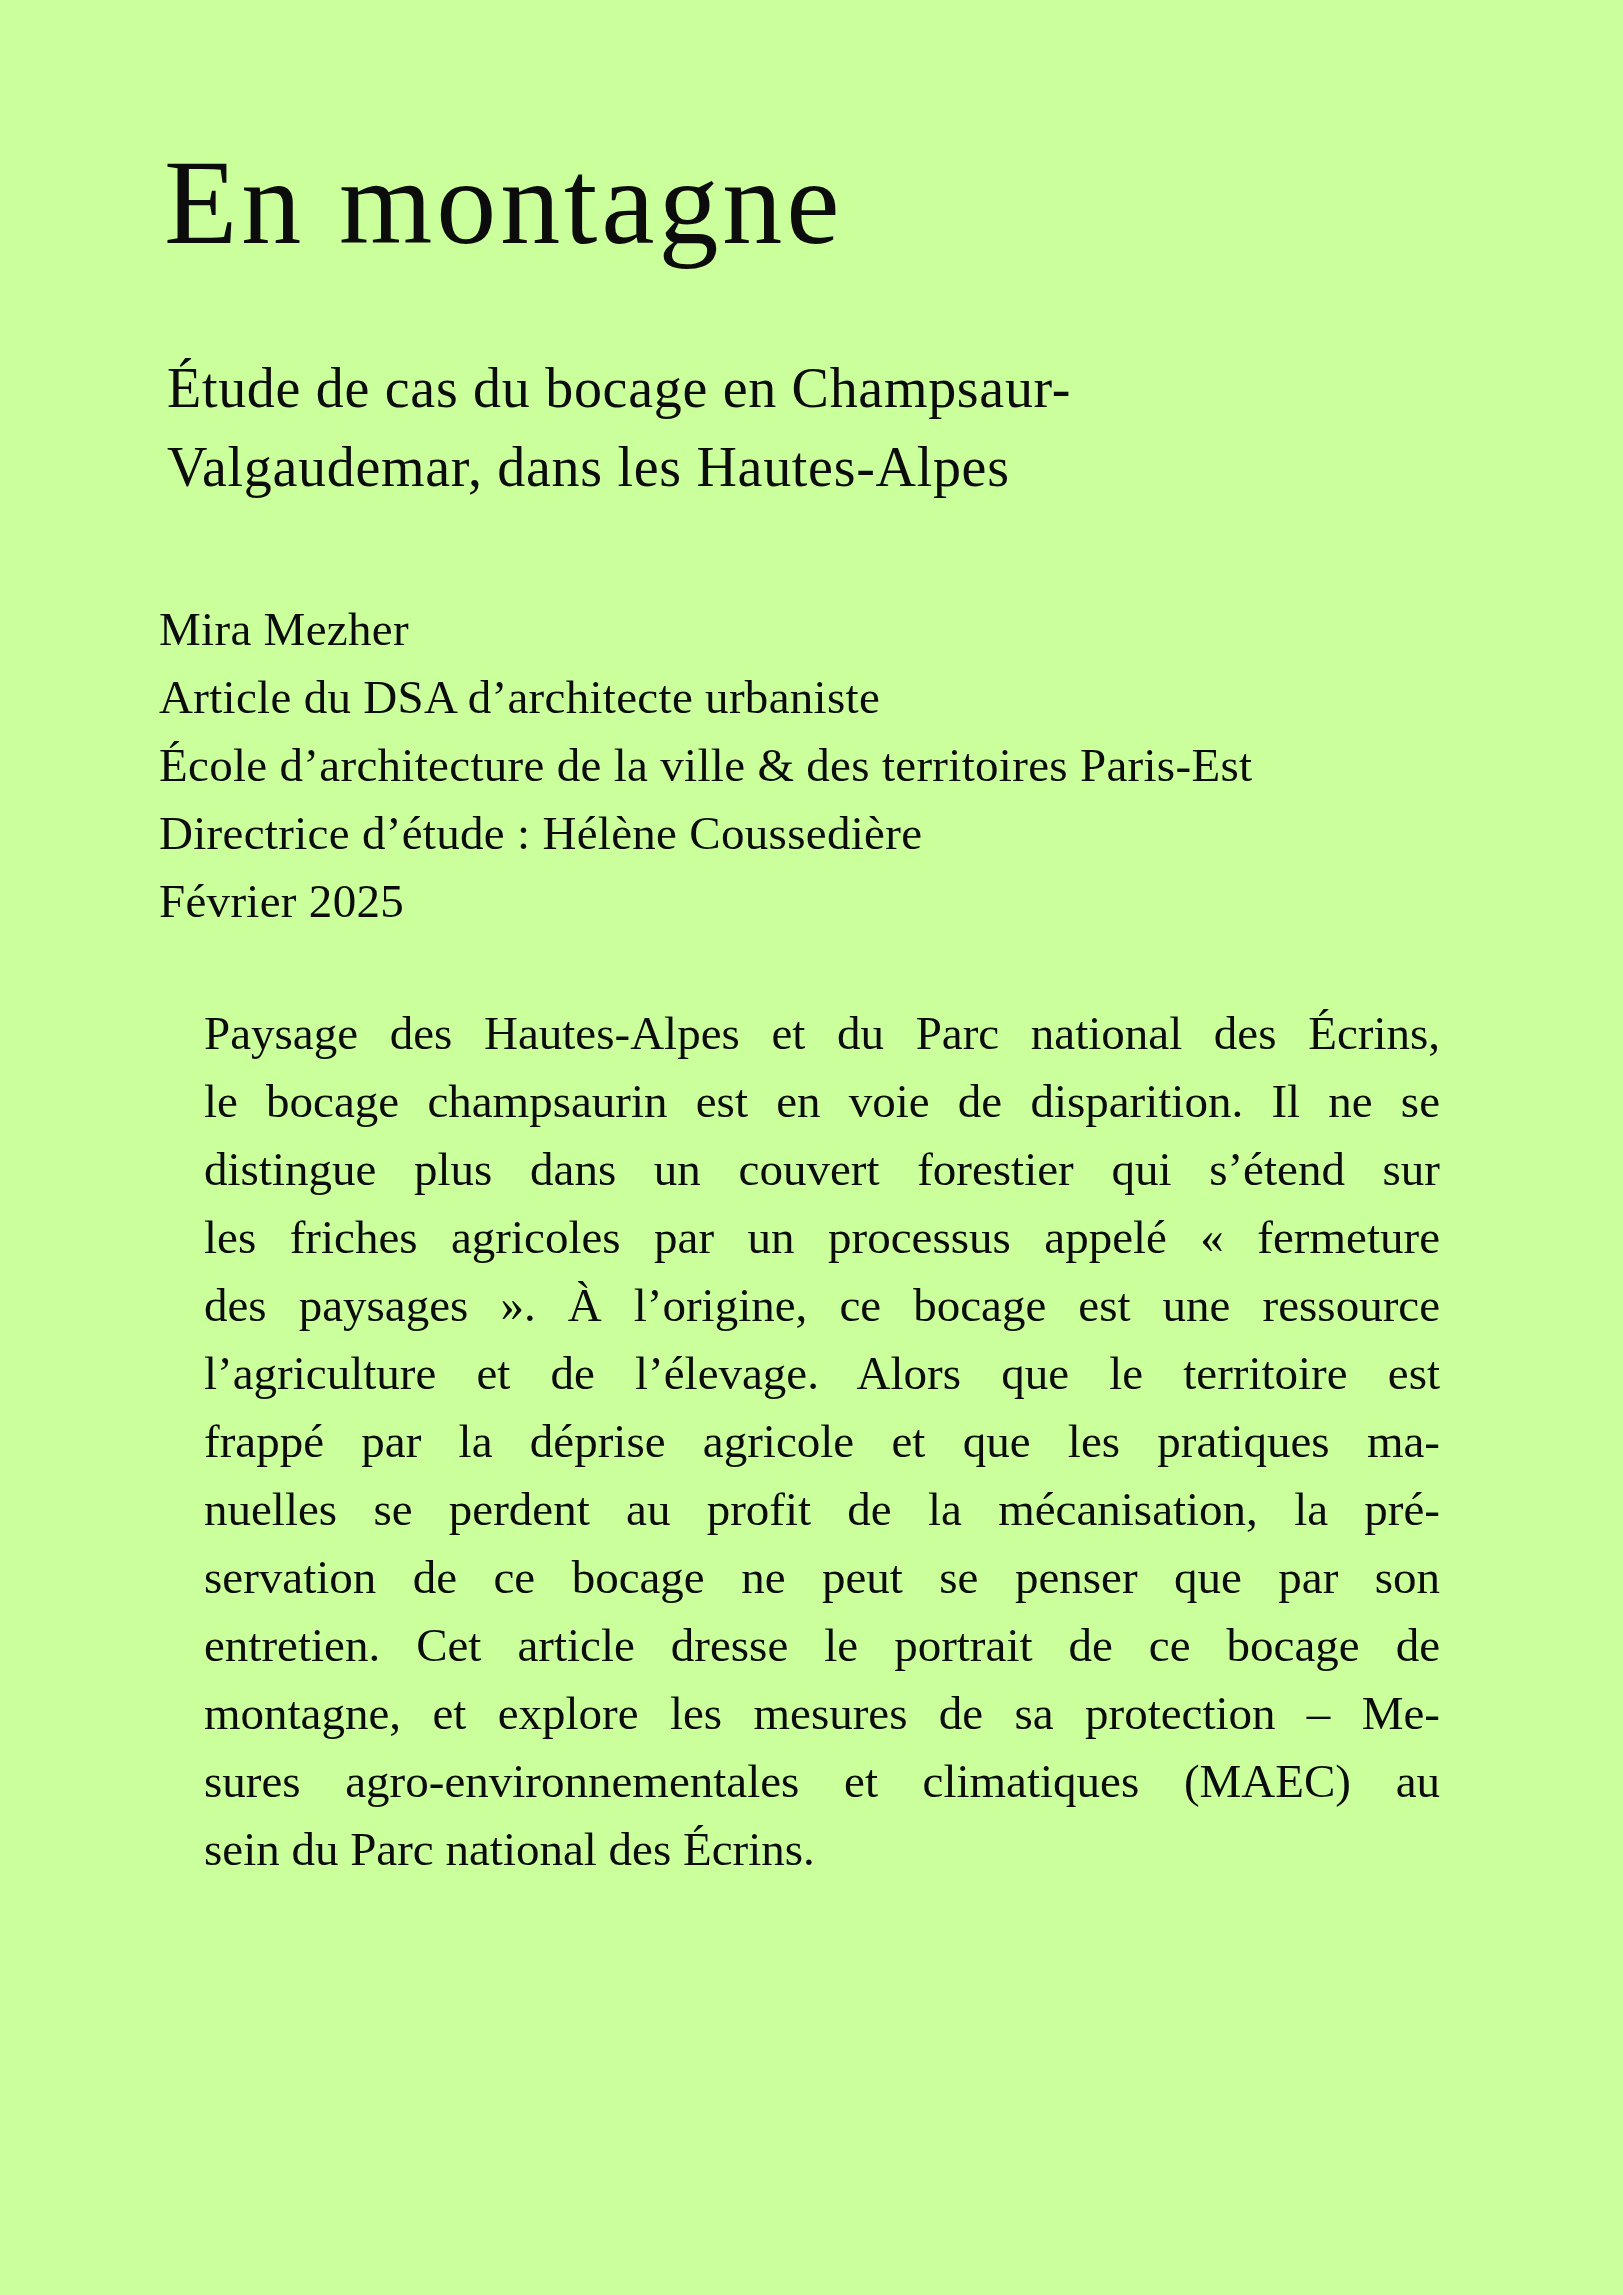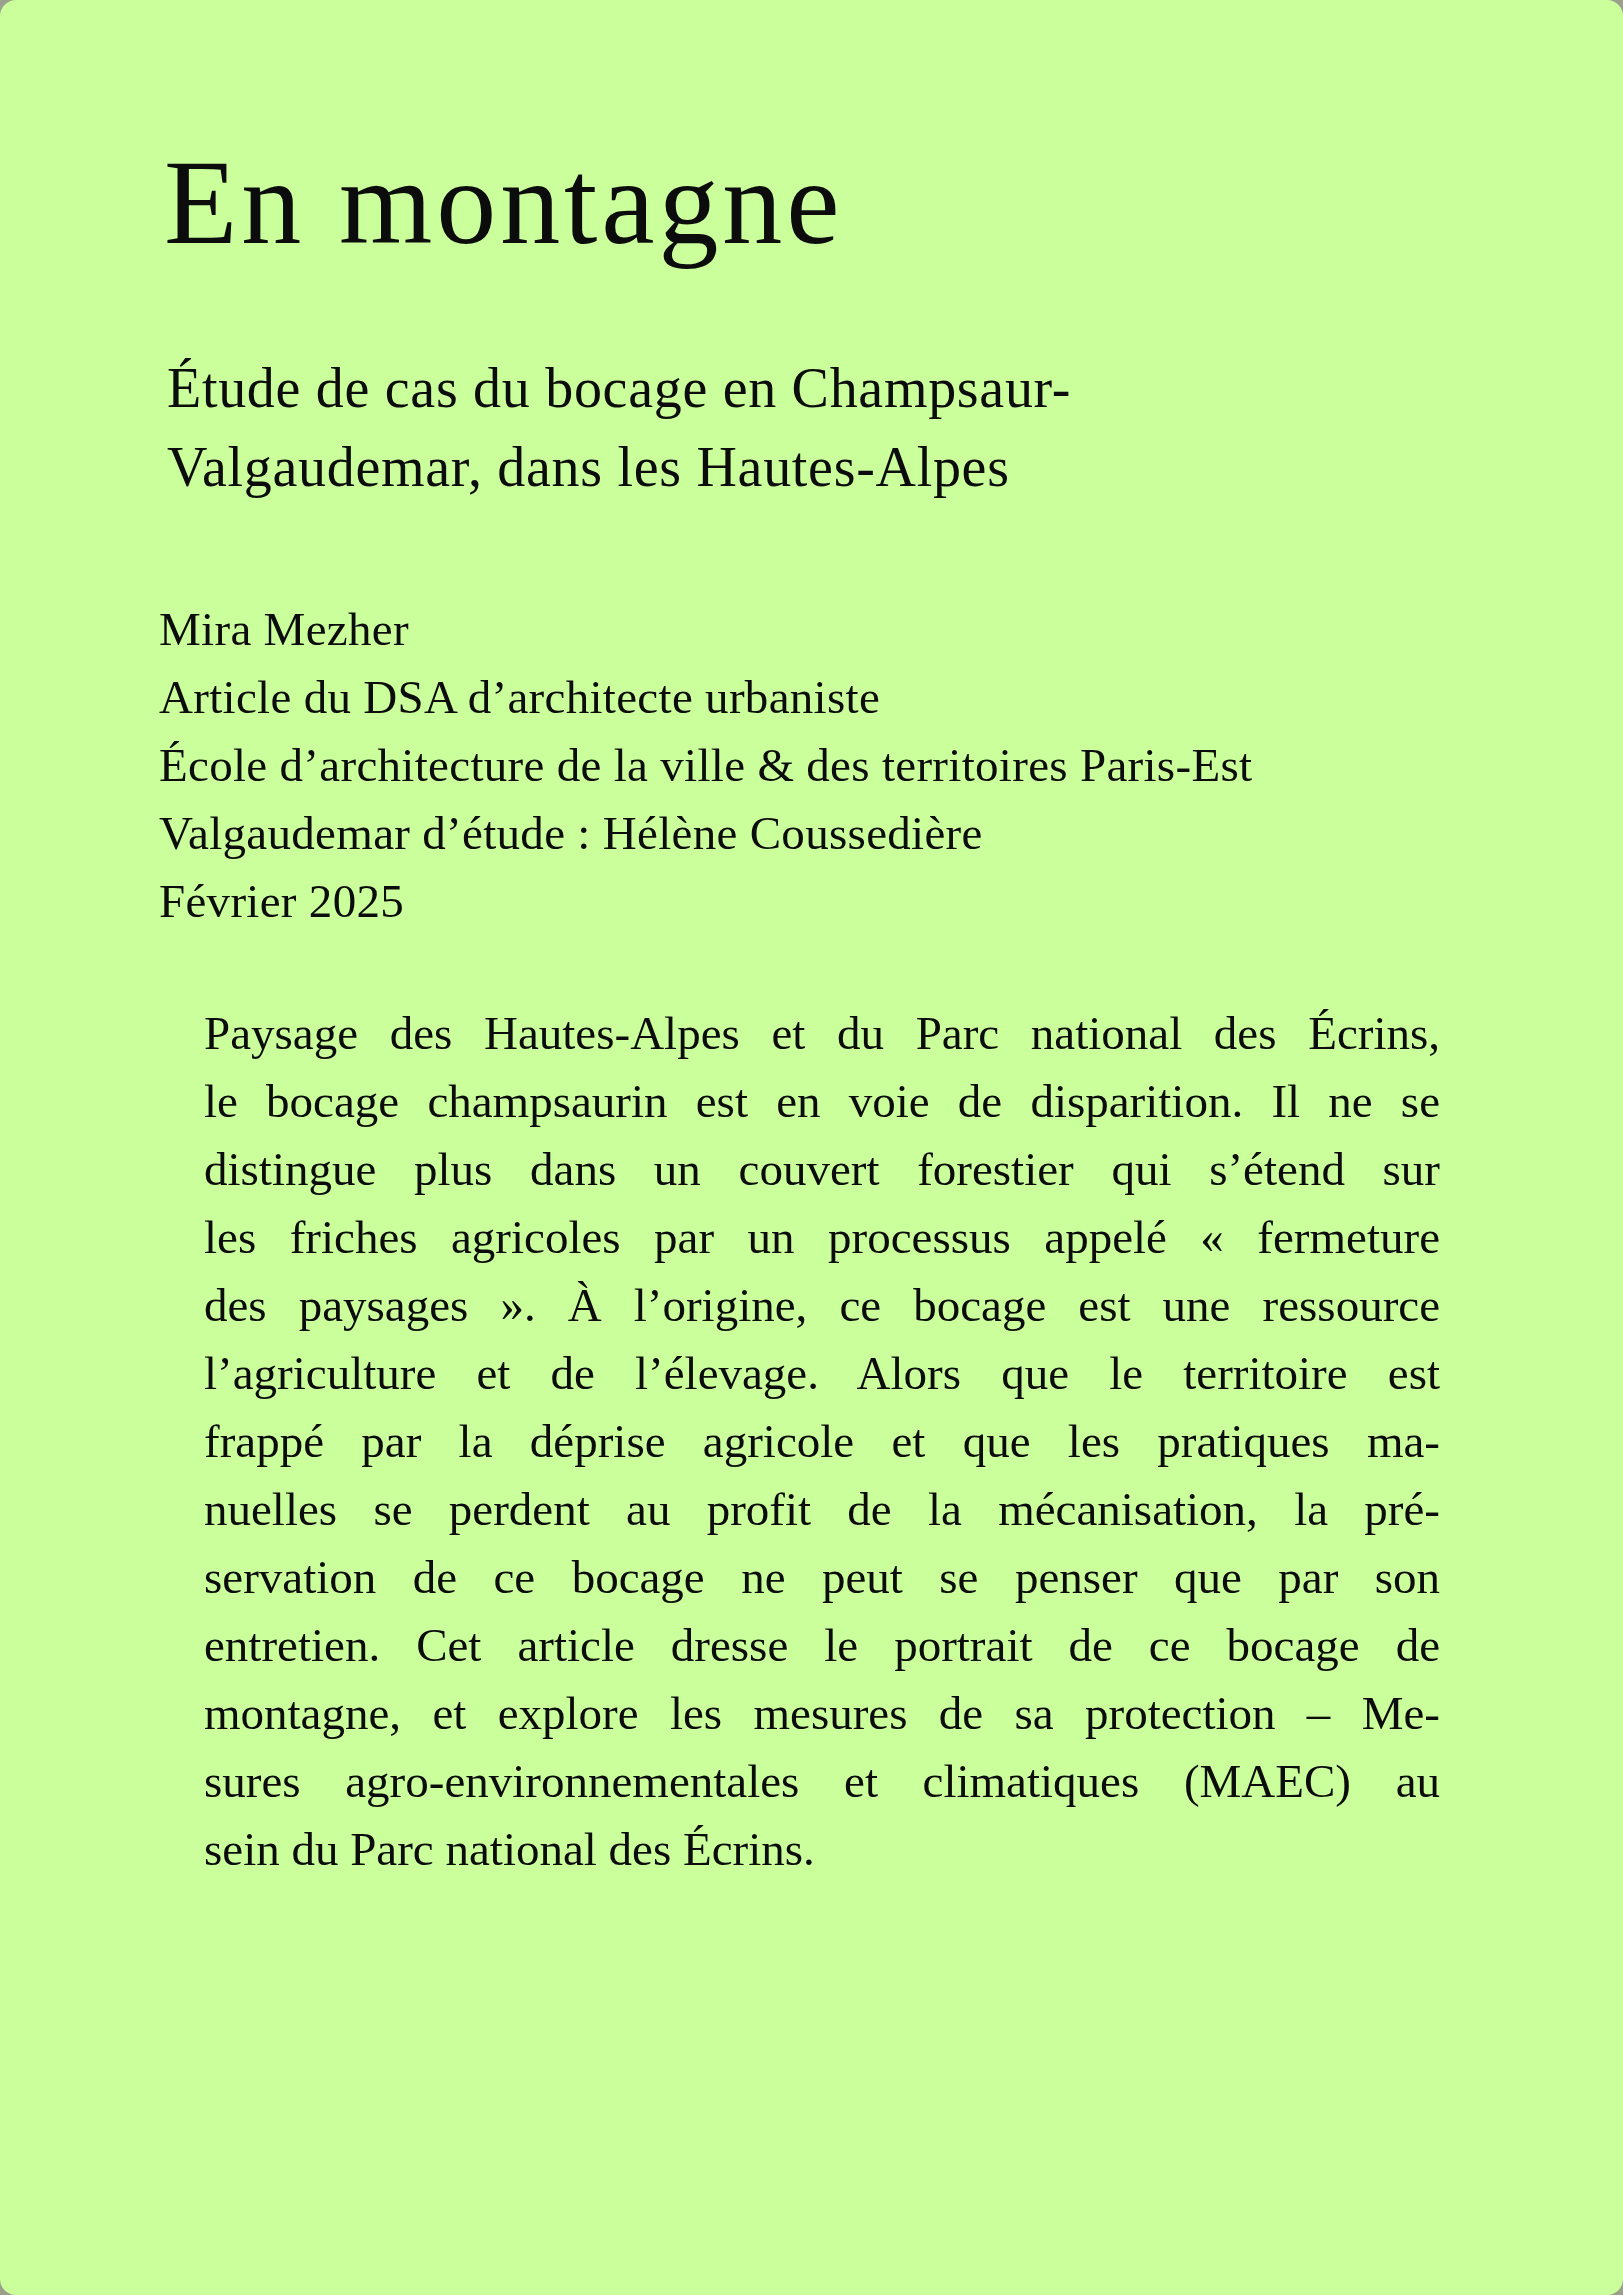--- a/index.html
+++ b/index.html
@@ -8,21 +8,20 @@
       background: #9aa08c;
     }
     .page {
       position: relative;
       width: 1623px;
       height: 2295px;
       background: #caff9c;
       font-family: "Liberation Serif", "DejaVu Serif", serif;
       color: #0c0c0c;
       overflow: hidden;
-      border-radius: 16px;
     }
     .title {
       position: absolute;
       left: 164px;
       top: 143px;
       font-size: 120px;
       line-height: 120px;
       letter-spacing: 3.9px;
       white-space: nowrap;
     }
@@ -70,21 +69,21 @@
 
   <div class="subtitle">
     <div>Étude de cas du bocage en Champsaur-</div>
     <div>Valgaudemar, dans les Hautes-Alpes</div>
   </div>
 
   <div class="byline">
     <div>Mira Mezher</div>
     <div>Article du DSA d’architecte urbaniste</div>
     <div>École d’architecture de la ville &amp; des territoires Paris-Est</div>
-    <div>Valgaudemar d’étude : Hélène Coussedière</div>
+    <div>Directrice d’étude : Hélène Coussedière</div>
     <div>Février 2025</div>
   </div>
 
   <div class="abstract">
     <div class="line">Paysage des Hautes-Alpes et du Parc national des Écrins,</div>
     <div class="line">le bocage champsaurin est en voie de disparition. Il ne se</div>
     <div class="line">distingue plus dans un couvert forestier qui s’étend sur</div>
     <div class="line">les friches agricoles par un processus appelé « fermeture</div>
     <div class="line">des paysages ». À l’origine, ce bocage est une ressource</div>
     <div class="line">l’agriculture et de l’élevage. Alors que le territoire est</div>

